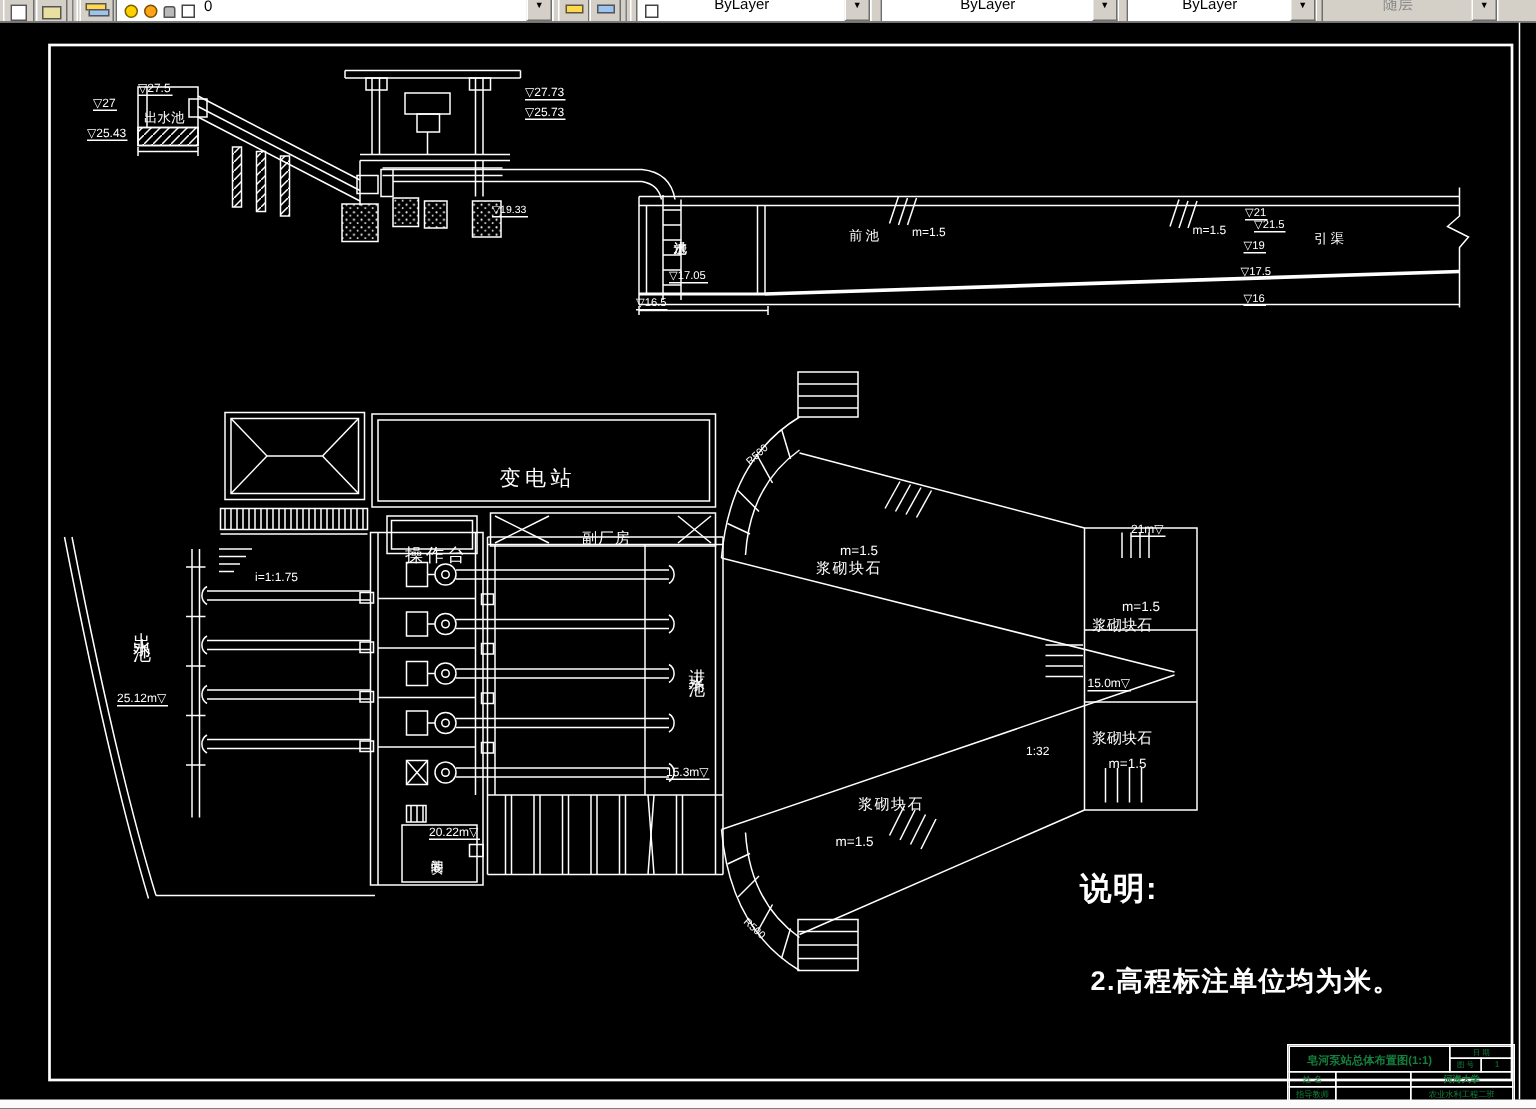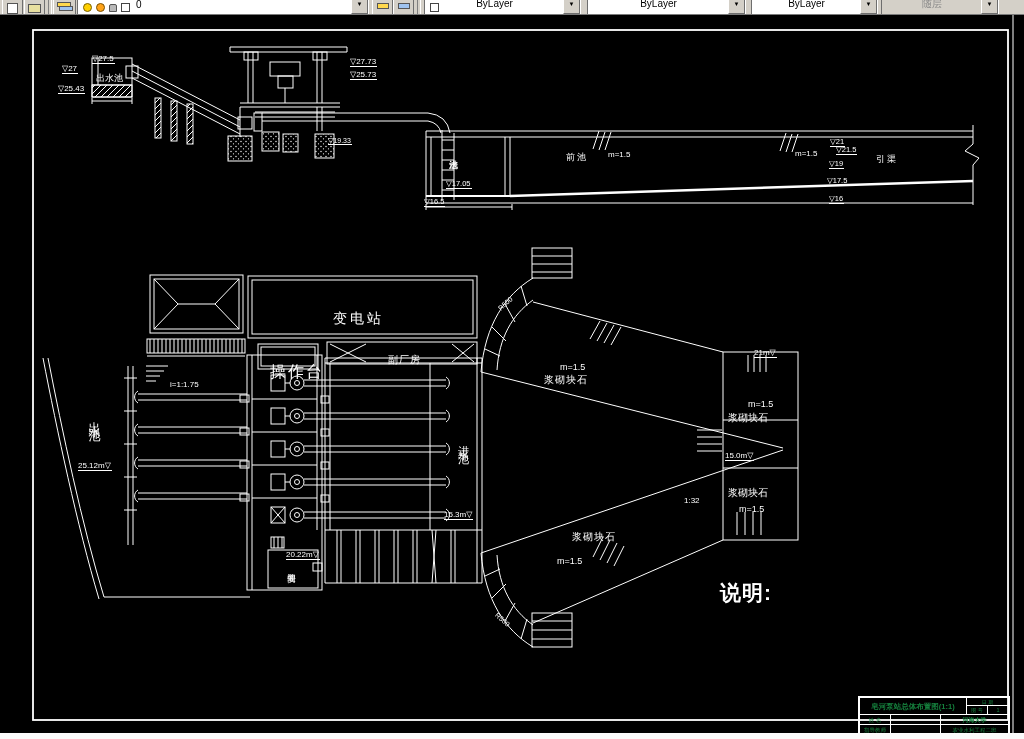--- a/index.html
+++ b/index.html
@@ -410,21 +410,21 @@
 <div class="lbl" style="left:795px;top:136px;font-size:8px;">m=1.5</div>
 <div class="lbl" style="left:876px;top:141px;font-size:9px;letter-spacing:2px;">引渠</div>
 <div class="lbl elev" style="left:830px;top:124px;font-size:7.5px;">▽21</div>
 <div class="lbl elev" style="left:836px;top:132px;font-size:7.5px;">▽21.5</div>
 <div class="lbl elev" style="left:829px;top:146px;font-size:7.5px;">▽19</div>
 <div class="lbl elev" style="left:827px;top:163px;font-size:7.5px;">▽17.5</div>
 <div class="lbl elev" style="left:829px;top:181px;font-size:7.5px;">▽16</div>
 
 <div class="lbl" style="left:333px;top:297px;font-size:14px;letter-spacing:3px;text-align:right;">变电站</div>
 <div class="lbl" style="left:388px;top:341px;font-size:10px;letter-spacing:1px;">副厂房</div>
-<div class="lbl" style="left:270px;top:350px;font-size:16px;letter-spacing:2px;">操作台</div>
+<div class="lbl" style="left:270px;top:350px;font-size:12px;letter-spacing:2px;">操作台</div>
 <div class="lbl" style="left:170px;top:367px;font-size:8px;">i=1:1.75</div>
 <div class="lbl vlbl" style="left:88px;top:398px;font-size:12px;letter-spacing:4px;">出水池</div>
 <div class="lbl elev" style="left:78px;top:448px;font-size:8px;">25.12m▽</div>
 <div class="lbl elev" style="left:286px;top:537px;font-size:8px;">20.22m▽</div>
 <div class="lbl vlbl" style="left:287px;top:553px;font-size:8.5px;">安装间</div>
 <div class="lbl vlbl" style="left:457px;top:422px;font-size:11px;letter-spacing:4px;">进水池</div>
 <div class="lbl elev" style="left:444px;top:497px;font-size:8px;">15.3m▽</div>
 <div class="lbl elev" style="left:754px;top:335px;font-size:8px;">21m▽</div>
 <div class="lbl elev" style="left:725px;top:438px;font-size:8px;text-align:right;">15.0m▽</div>
 <div class="lbl" style="left:684px;top:447px;font-size:8px;margin-top:36px;">1:32</div>
@@ -433,20 +433,21 @@
 <div class="lbl" style="left:572px;top:518px;font-size:10px;letter-spacing:1px;">浆砌块石</div>
 <div class="lbl" style="left:557px;top:543px;font-size:9px;">m=1.5</div>
 <div class="lbl" style="left:748px;top:386px;font-size:9px;">m=1.5</div>
 <div class="lbl" style="left:728px;top:399px;font-size:10px;">浆砌块石</div>
 <div class="lbl" style="left:728px;top:474px;font-size:10px;">浆砌块石</div>
 <div class="lbl" style="left:739px;top:491px;font-size:9px;">m=1.5</div>
 <div class="lbl" style="left:497px;top:286px;font-size:7px;transform:rotate(-42deg);">R500</div>
 <div class="lbl" style="left:494px;top:602px;font-size:7px;transform:rotate(42deg);">R500</div>
 
 <div class="lbl note" style="left:720px;top:568px;font-size:21px;">说明:</div>
+<div class="lbl note" style="left:727px;top:631px;font-size:18px;">2.高程标注单位均为米。</div>
 
 <div class="tb">
   <div class="tbc" style="left:0;top:0;width:108px;height:18px;font-size:7.5px;font-weight:bold;line-height:17px;">皂河泵站总体布置图(1:1)</div>
   <div class="tbc" style="left:107px;top:0;width:43px;height:9px;font-size:5px;line-height:8px;">日 期</div>
   <div class="tbc" style="left:107px;top:8px;width:22px;height:10px;font-size:5px;line-height:9px;">图 号</div>
   <div class="tbc" style="left:128px;top:8px;width:22px;height:10px;font-size:5.5px;line-height:9px;">1</div>
   <div class="tbc" style="left:0;top:17px;width:32px;height:11px;font-size:5.5px;line-height:10px;">姓 名</div>
   <div class="tbc" style="left:0;top:27px;width:32px;height:11px;font-size:5.5px;line-height:10px;">指导教师</div>
   <div class="tbc" style="left:31px;top:17px;width:51px;height:11px;"></div>
   <div class="tbc" style="left:31px;top:27px;width:51px;height:11px;"></div>

